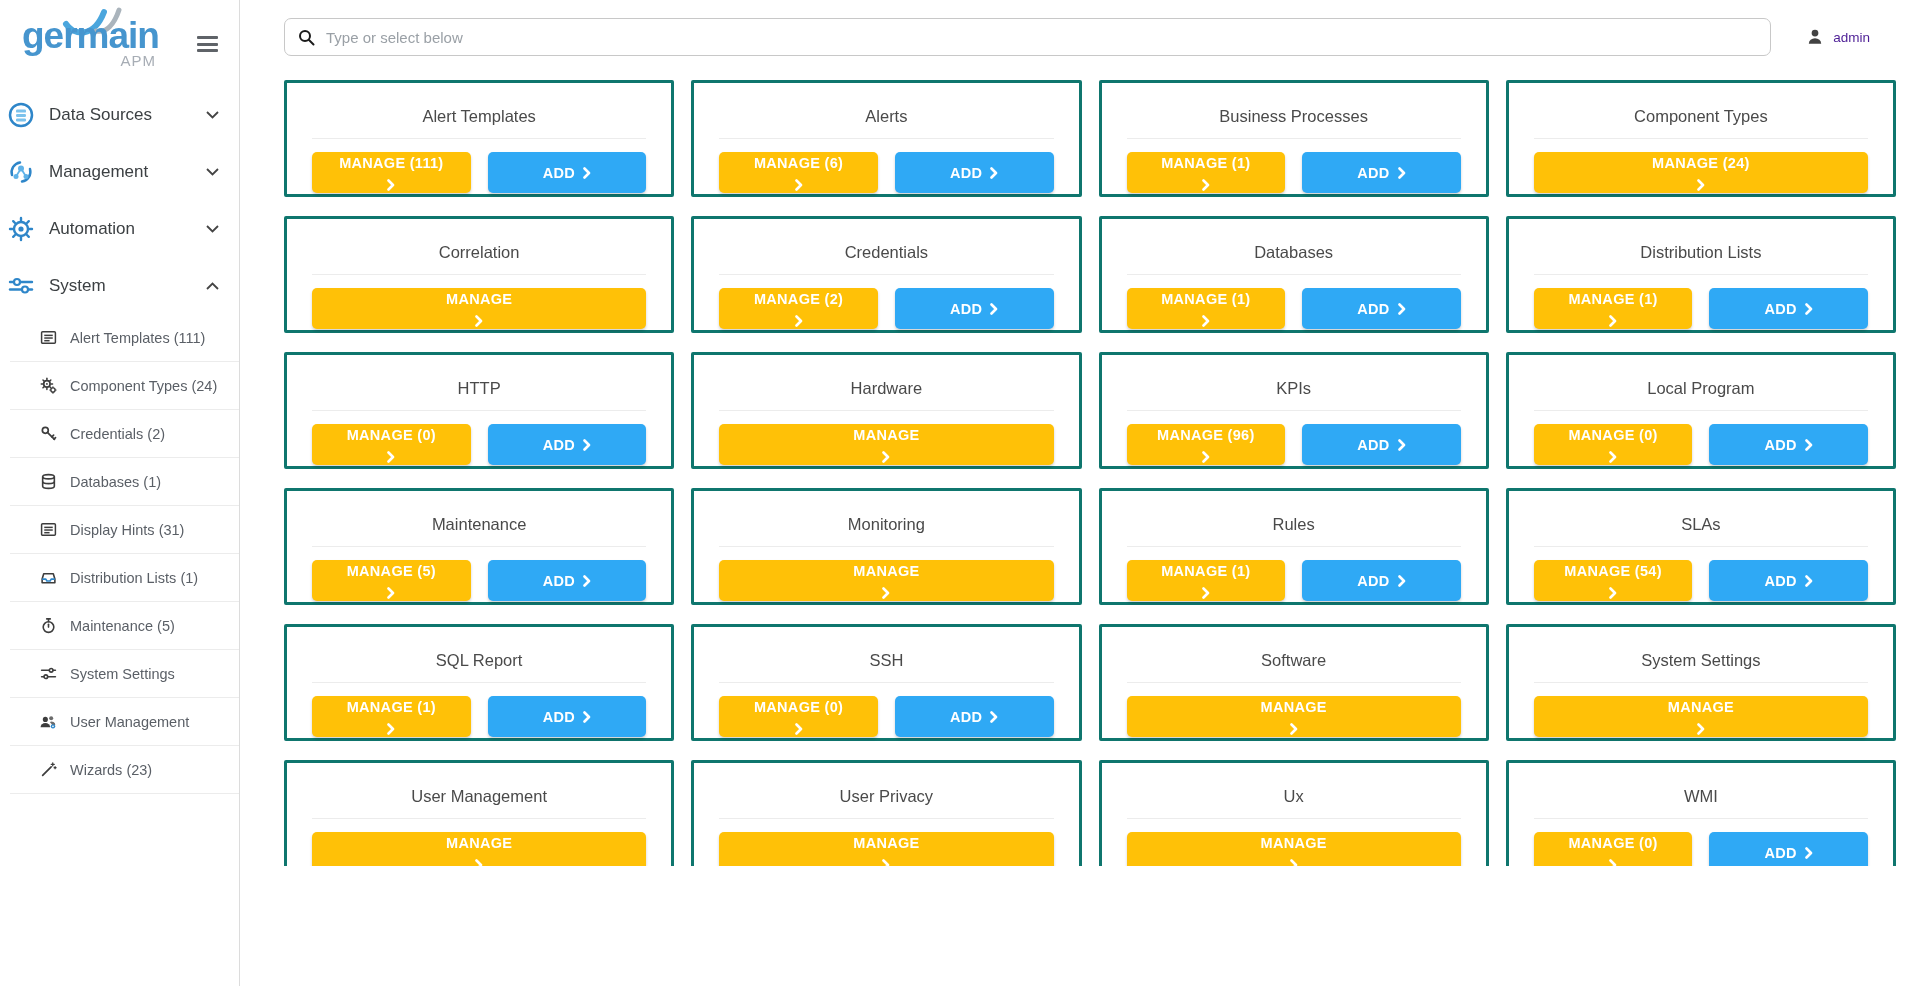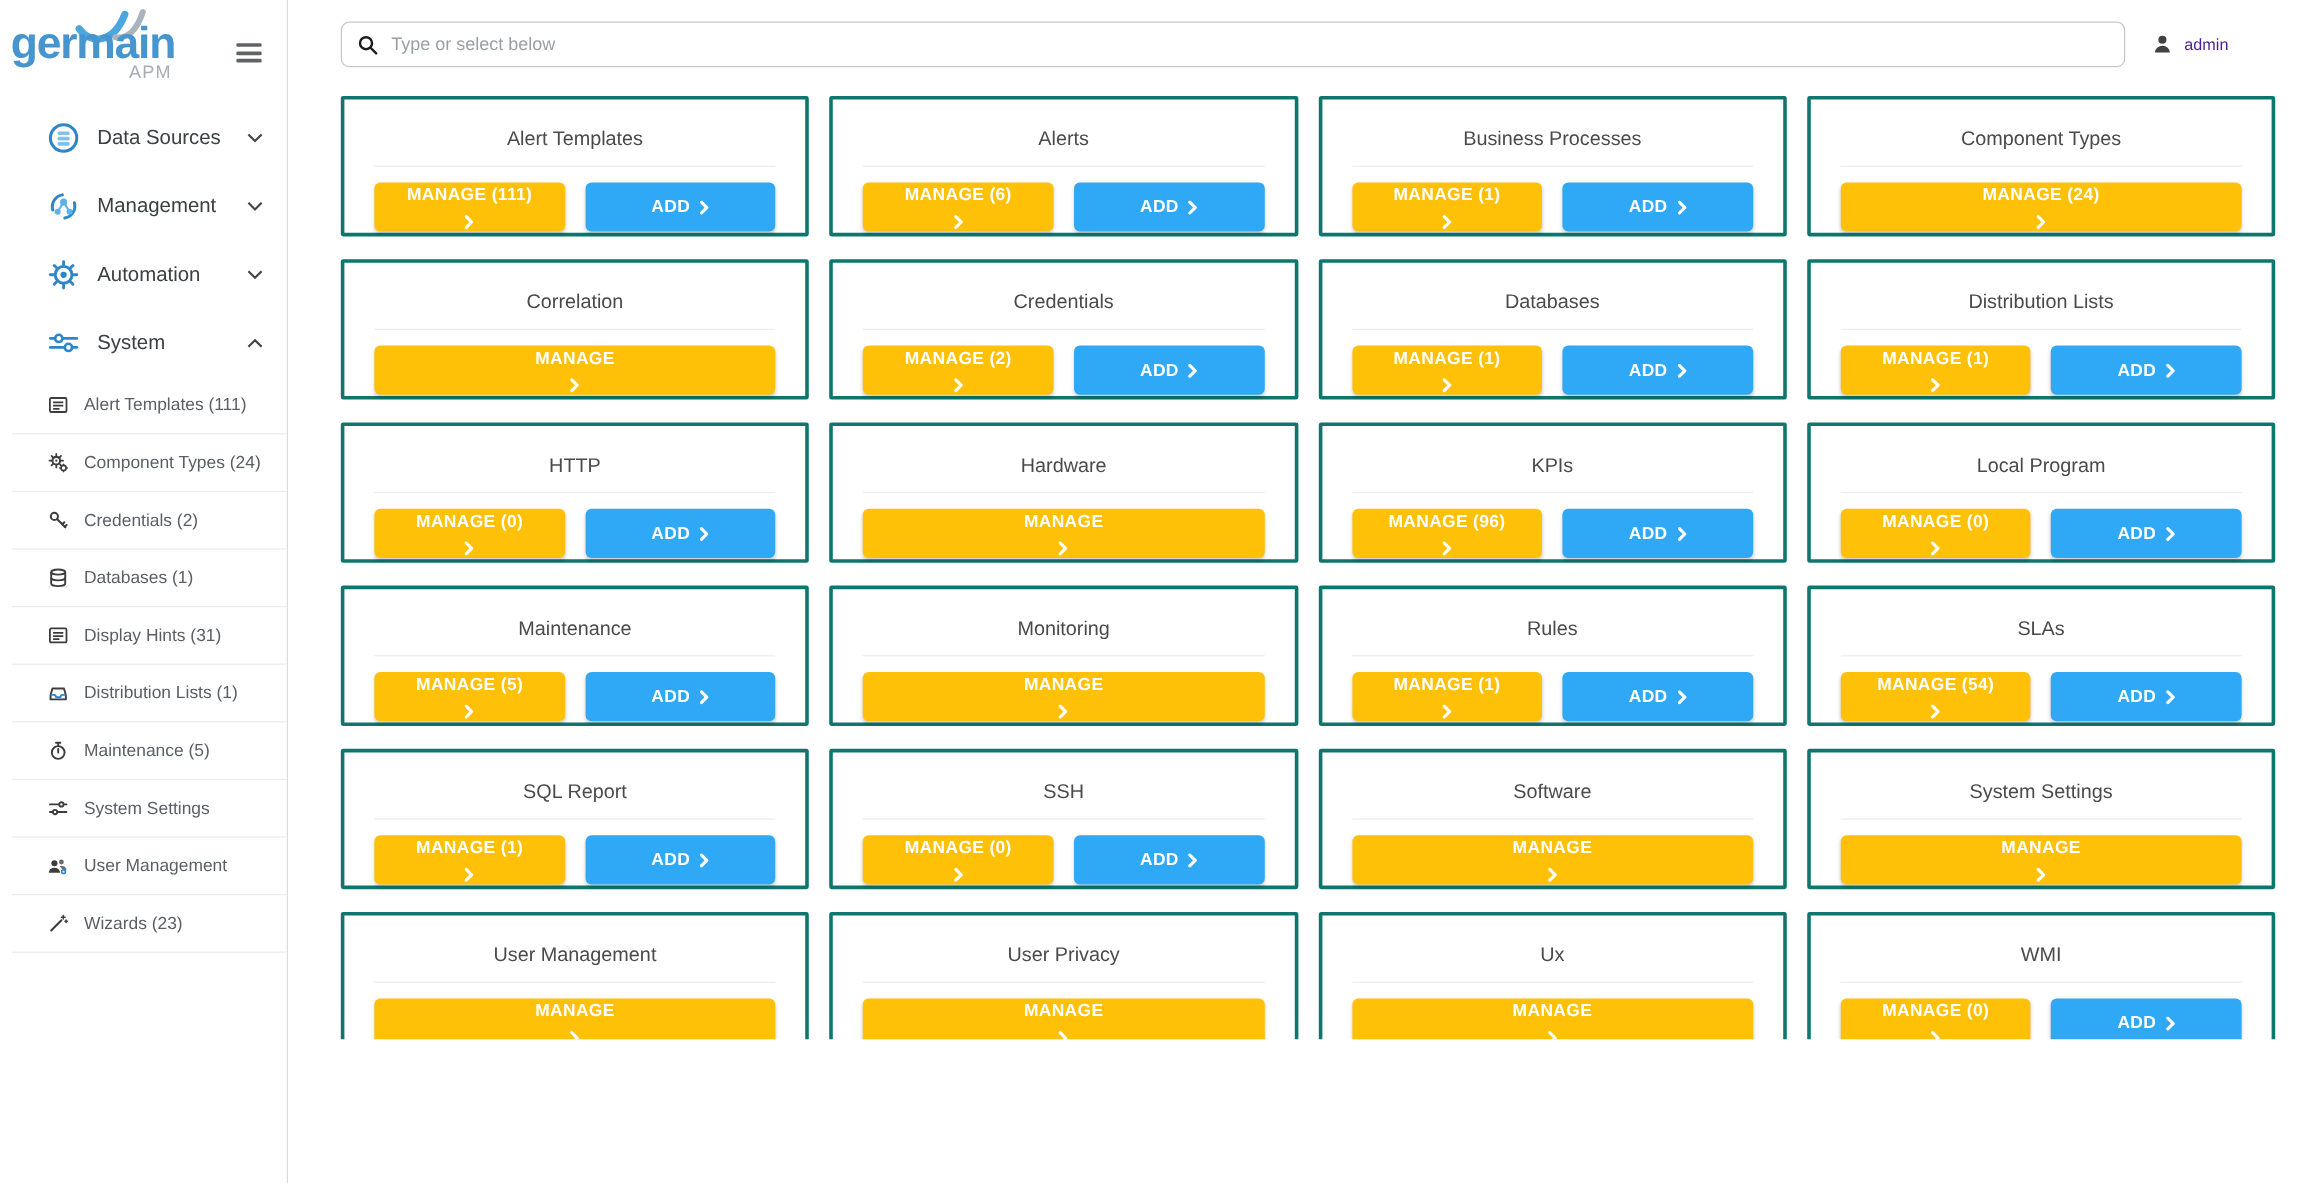--- a/index.html
+++ b/index.html
@@ -2,43 +2,43 @@
 <html style="--manage: #FFC107; --add: #2FA9F5;"><head>
 <meta charset="utf-8">
 <style>
   * { margin:0; padding:0; box-sizing:border-box; }
   html,body { width:1914px; height:986px; overflow:hidden; background:#fff;
               font-family:"Liberation Sans","DejaVu Sans",sans-serif; }
 
   
   .sidebar { position:absolute; left:0; top:0; bottom:0; width:240px;
              background:#fff; border-right:1px solid #dcdcdc; z-index:2; }
-  .logo-wrap { position:relative; height:86px; padding:14px 0 0 9px; }
+  .logo-wrap { position:relative; height:86px; padding:14px 0 0 22px; }
   .logo-text { font-size:37px; font-weight:bold; color:#4695CE; letter-spacing:-1px; line-height:1.2; position:relative; z-index:1;}
   .logo-sub { width:134px; text-align:right; font-size:15px; color:#a7adb5; letter-spacing:1px; margin-top:-6px; }
   .logo-swoosh { position:absolute; left:58px; top:2px; z-index:0; }
   .hamburger { position:absolute; right:21px; top:36px; width:21px; cursor:pointer; }
   .hamburger span { display:block; height:3px; background:#5f6368; border-radius:1px; margin-bottom:3.5px; }
 
   .menu { margin-top:0; }
-  .menu-item { display:flex; align-items:center; height:57px; padding:0 20px 0 38px; cursor:pointer; }
+  .menu-item { display:flex; align-items:center; height:57px; padding:0 20px 0 6px; cursor:pointer; }
   .menu-item .mi-icon { width:30px; height:30px; display:flex; align-items:center; justify-content:center; }
   .menu-item .mi-label { margin-left:13px; font-size:17px; color:#3c4043; }
   .menu-item .chev { margin-left:auto; display:flex; align-items:center; }
   .menu-item.expanded .chev svg { transform:rotate(180deg); }
 
   .submenu { }
   .sub-item { display:flex; align-items:center; height:48px; padding:0 12px 0 28px;
               border-bottom:1px solid #ececec; cursor:pointer;margin-left:10px; }
   .sub-item:last-child { border-bottom:1px solid #ececec; }
   .sub-item .si-icon { width:20px; height:18px; display:flex; align-items:center; justify-content:center; }
   .sub-item .si-label { margin-left:12px; font-size:14.5px; color:#5a5f66; }
 
   
-  .main { position:absolute; left:240px; top:0; right:13px; height:866px;
+  .main { position:absolute; left:240px; top:0; right:0; height:866px;
           padding:18px 0 0 44px; overflow:hidden; }
   .topbar { display:flex; align-items:center; margin-bottom:24px; }
   .searchbox { width:1487px; height:38px; border:1px solid #c8c8c8; border-radius:7px;
                display:flex; align-items:center; padding:0 13px; background:#fff; }
   .searchbox input { border:none; outline:none; flex:1; margin-left:11px; font-size:15px;
                      color:#333; font-family:inherit; background:transparent; }
   .searchbox input::placeholder { color:#9aa0a6; }
   .userbox { margin-left:auto; display:flex; align-items:center; gap:9px; padding-right:44px;
              font-size:13.5px; color:#4c1d95; cursor:pointer; }
 

